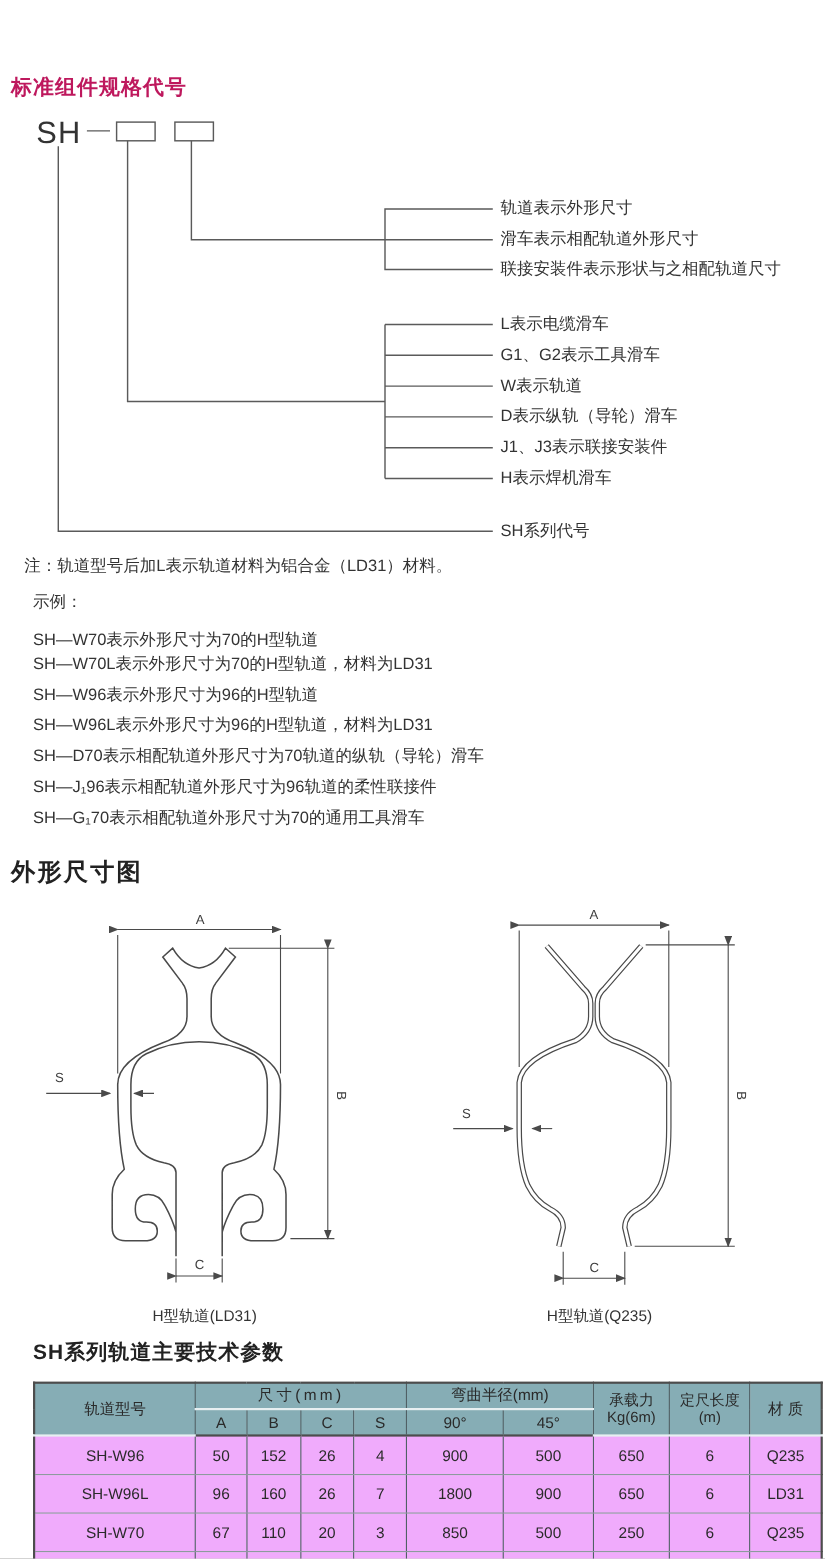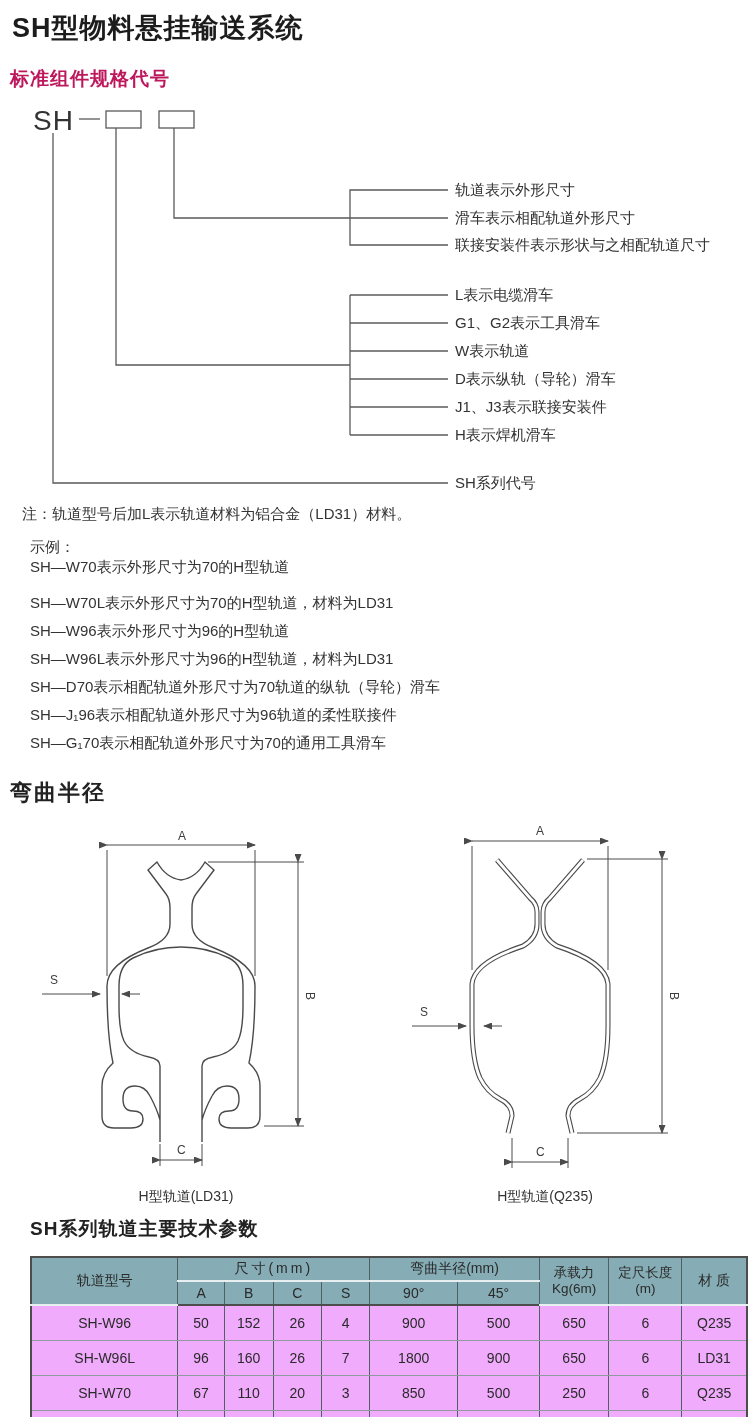--- a/index.html
+++ b/index.html
@@ -33,21 +33,20 @@
     border-right:1px solid #506065;border-top:1px solid #8d9a9e;
     border-bottom:1px solid #8d9a9e;padding:0;text-align:center;}
   .spec-table tbody tr:first-child td{border-top:2px solid #4d4d4d;}
   .hdr2line{line-height:16px;font-size:13.5px;}
 </style>
 </head>
 <body>
 
 <div class="page">
 
-  <div class="abs h1" style="left:12px;top:10px;">SH型物料悬挂输送系统</div>
 
   <div class="abs h2" style="left:10px;top:66px;">标准组件规格代号</div>
 
   <div class="abs sh-prefix" style="left:33px;top:105px;">SH</div>
 
   <svg class="abs" style="left:0;top:95px;" width="750" height="400" viewBox="0 0 750 400">
     <g stroke="#5a5a5a" stroke-width="1.3" fill="none">
 
       <line x1="79" y1="24" x2="100" y2="24"></line>
 
@@ -80,29 +79,29 @@
   <div class="abs codeline" style="left:455px;top:313px;">G1、G2表示工具滑车</div>
   <div class="abs codeline" style="left:455px;top:341px;">W表示轨道</div>
   <div class="abs codeline" style="left:455px;top:369px;">D表示纵轨（导轮）滑车</div>
   <div class="abs codeline" style="left:455px;top:397px;">J1、J3表示联接安装件</div>
   <div class="abs codeline" style="left:455px;top:425px;">H表示焊机滑车</div>
 
   <div class="abs codeline" style="left:455px;top:473px;">SH系列代号</div>
 
   <div class="abs note" style="left:22px;top:505px;">注：轨道型号后加L表示轨道材料为铝合金（LD31）材料。</div>
   <div class="abs note" style="left:30px;top:538px;">示例：</div>
-  <div class="abs example" style="left:30px;top:558px;text-align:center;">SH—W70表示外形尺寸为70的H型轨道</div>
+  <div class="abs example" style="left:30px;top:572px;text-align:center;">SH—W70表示外形尺寸为70的H型轨道</div>
   <div class="abs example" style="left:30px;top:594px;">SH—W70L表示外形尺寸为70的H型轨道，材料为LD31</div>
   <div class="abs example" style="left:30px;top:622px;">SH—W96表示外形尺寸为96的H型轨道</div>
   <div class="abs example" style="left:30px;top:650px;">SH—W96L表示外形尺寸为96的H型轨道，材料为LD31</div>
   <div class="abs example" style="left:30px;top:678px;">SH—D70表示相配轨道外形尺寸为70轨道的纵轨（导轮）滑车</div>
   <div class="abs example" style="left:30px;top:706px;">SH—J₁96表示相配轨道外形尺寸为96轨道的柔性联接件</div>
   <div class="abs example" style="left:30px;top:734px;">SH—G₁70表示相配轨道外形尺寸为70的通用工具滑车</div>
 
-  <div class="abs h3" style="left:10px;top:778px;">弯曲半径</div>
+  <div class="abs h3" style="left:10px;top:778px;">外形尺寸图</div>
 
   <svg class="abs" style="left:36px;top:826px;" width="300" height="352" viewBox="0 0 300 352">
     <defs>
       <marker id="arL" markerWidth="9" markerHeight="7" refX="8" refY="3.5" orient="auto">
         <path d="M0,0 L9,3.5 L0,7 Z" fill="#4a4a4a"></path>
       </marker>
     </defs>
 
     <path fill="none" stroke="#4a4a4a" stroke-width="1.4" d="M121 36 L112 44 L130 68 Q134 73 134 82 L134 98 Q134 114 112 122
          Q71 138 71 160 Q71 210 77 237 Q66 247 66 260 L66 290 Q66 302 78 302

